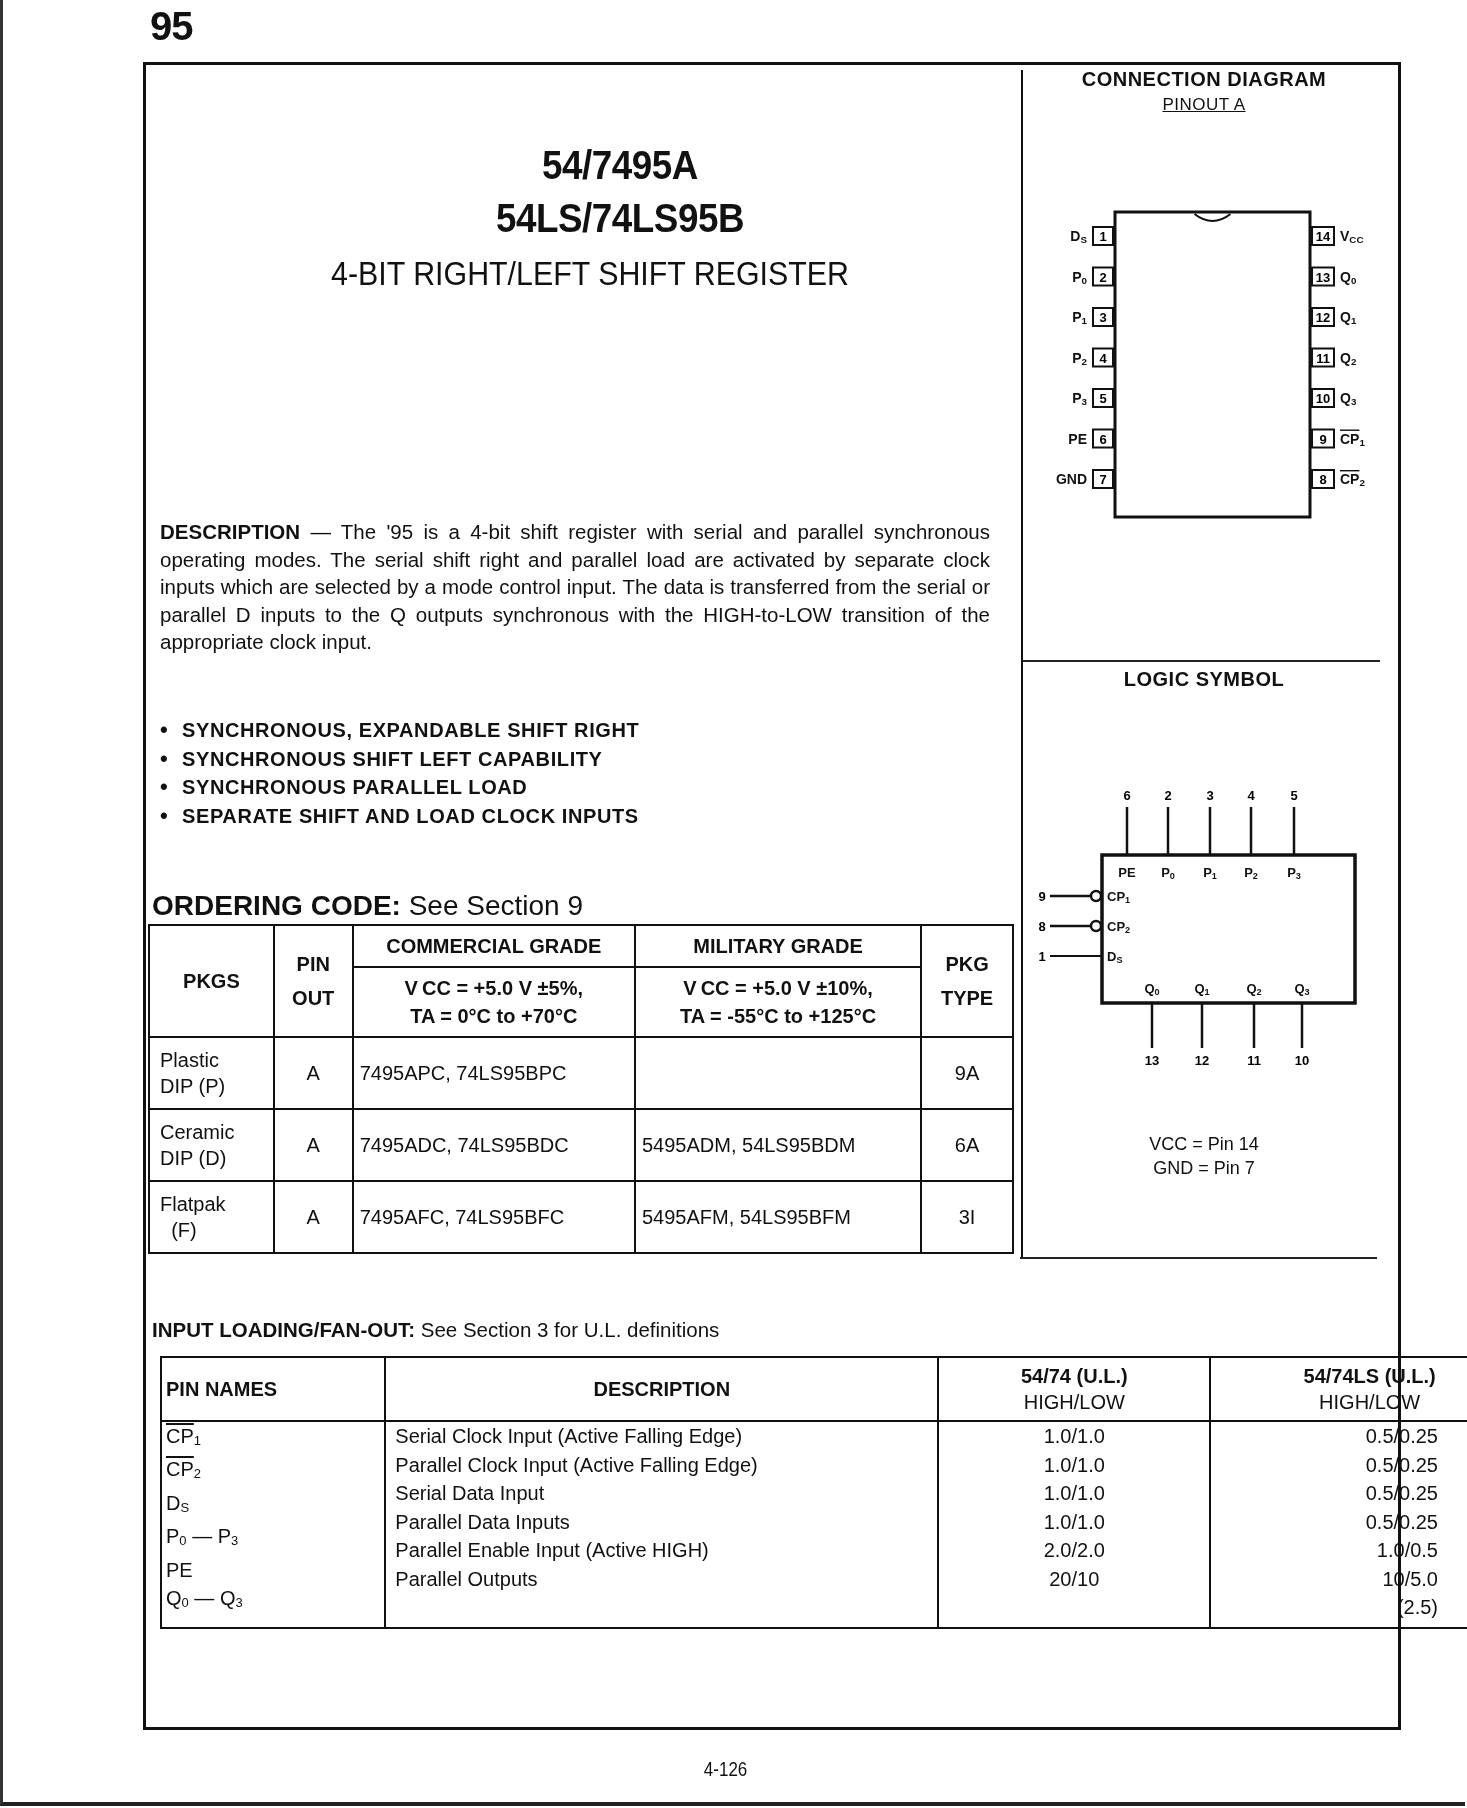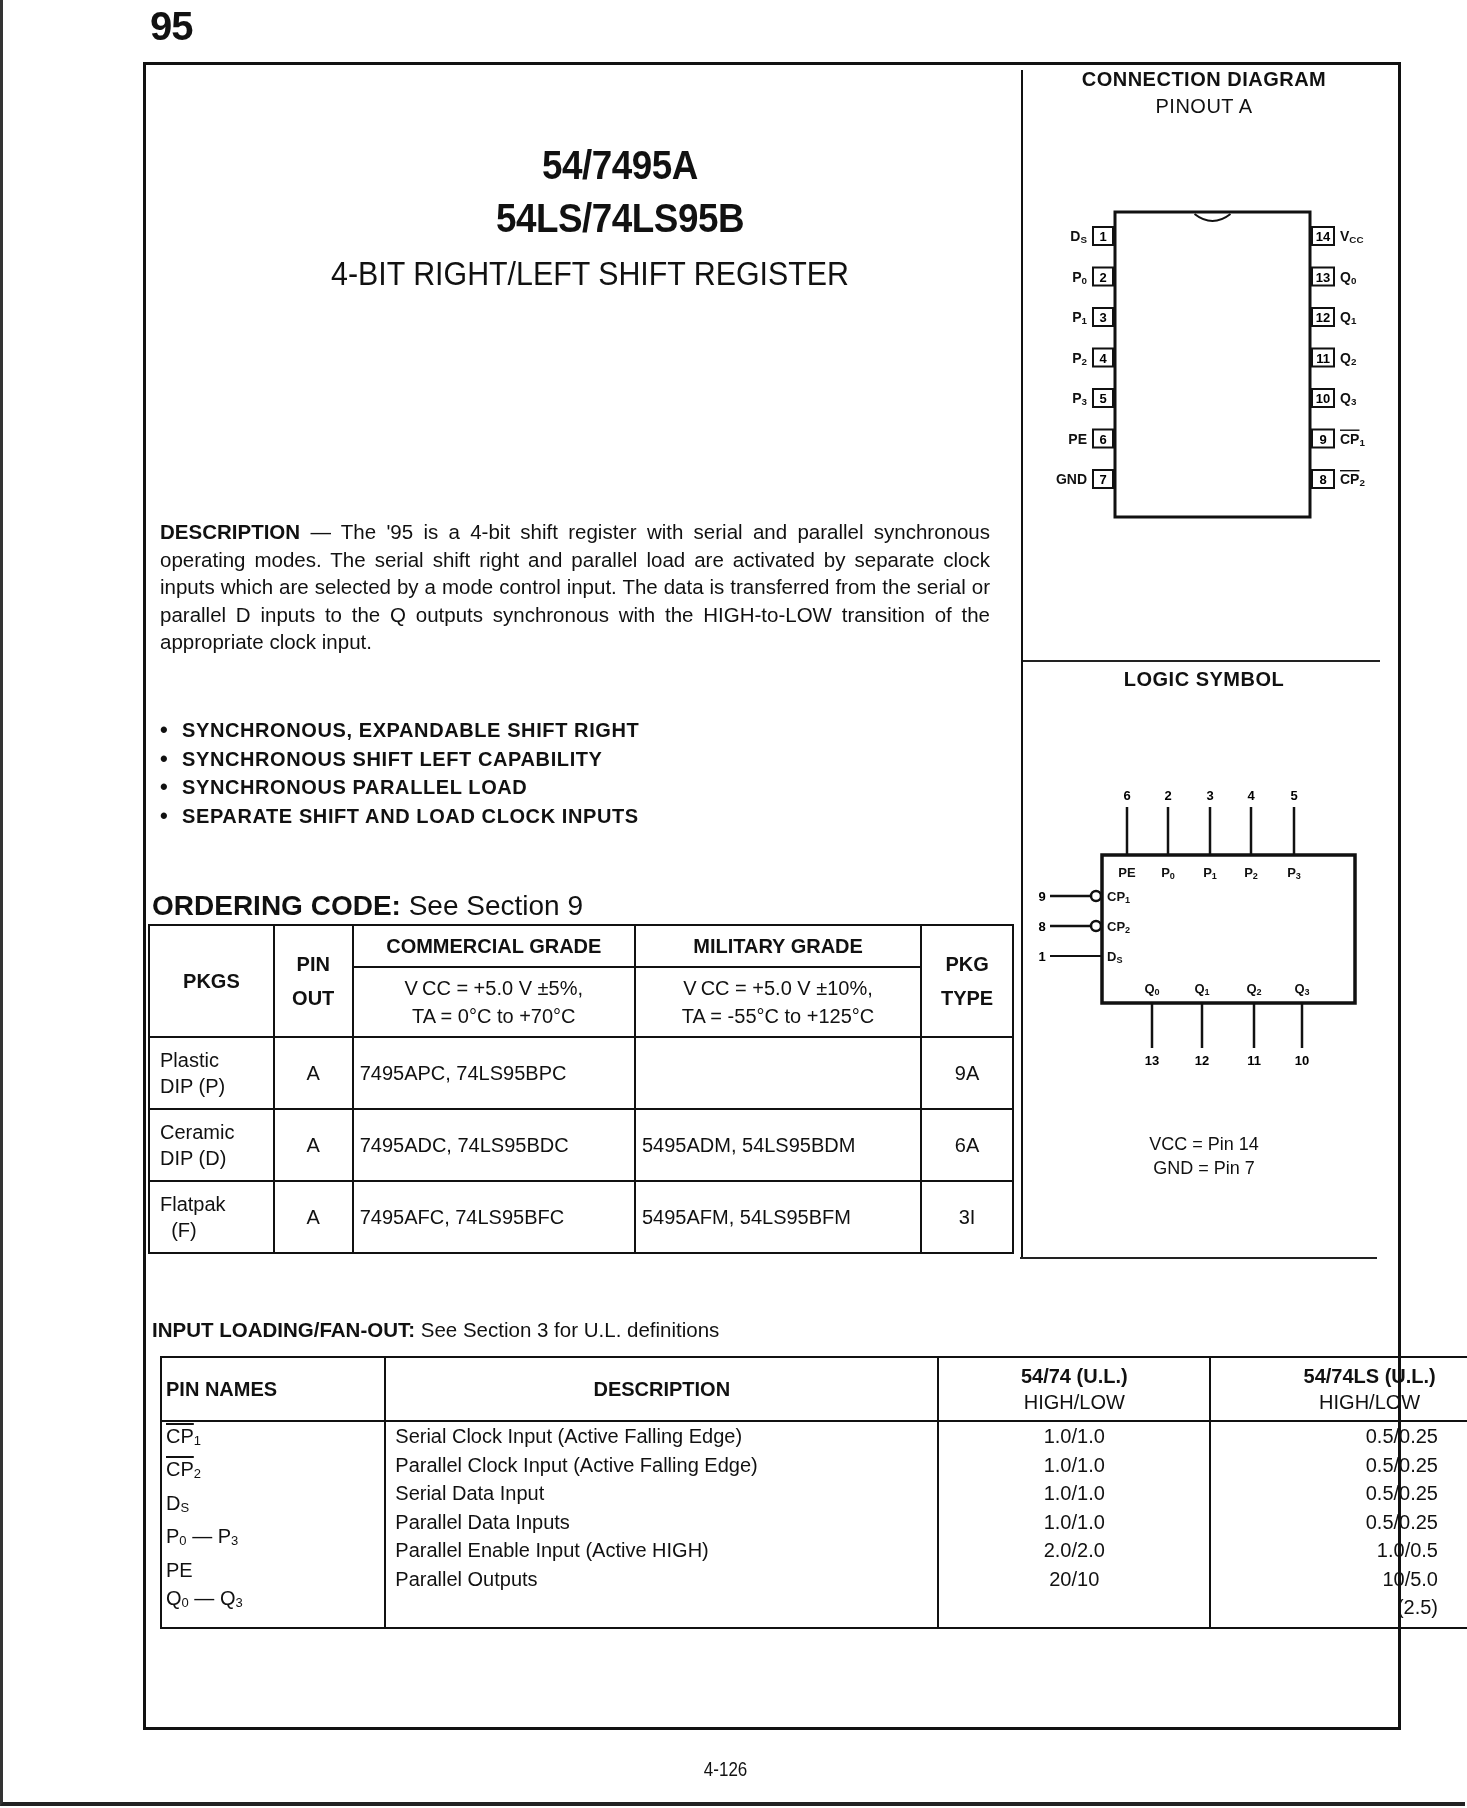--- a/index.html
+++ b/index.html
@@ -23,21 +23,21 @@
   .desc b { font-weight:bold; }
   .bullets { left:160px; top:716px; font-size:20px; font-weight:bold; line-height:28.5px; letter-spacing:0.6px; }
   .bullets div::before { content:"\2022"; display:inline-block; width:22px; font-size:22px; }
   .ordering { left:152px; top:890px; font-size:28px; }
   .ordering b, .inload b { font-weight:bold; }
 
   table.t { position:absolute; border-collapse:collapse; font-size:20px; }
   table.t td, table.t th { border:2px solid #111; padding:0; }
   .ord { left:148px; top:924px; width:866px; }
   .ord th { font-weight:bold; font-size:20px; }
-  .ord .sub { font-weight:normal; font-size:20px; line-height:28px; }
+  .ord .sub { font-weight:bold; font-size:20px; line-height:28px; }
   .ord td { height:70px; }
   .ord td.pk { text-align:left; padding-left:10px; line-height:26px; }
   .ord td.c { text-align:center; }
   .ord td.l { text-align:left; padding-left:6px; }
 
   .inload { left:152px; top:1318px; font-size:20.5px; }
   .fan { left:148px; top:1356px; width:1370px;margin-left:12px; }
   .fan th { font-size:20px; height:62px; }
   .fan th.left { text-align:left; padding-left:4px; font-weight:bold; }
   .fan th.norm { font-weight:normal; line-height:26px; }
@@ -46,21 +46,21 @@
   .fan td.pins { padding-left:4px; border-right:2px solid #111; }
   .fan td.desccol { padding-left:9px; }
   .fan td.v { text-align:center; }
   .fan td.v2 { text-align:right; padding-right:90px; }
   .ov { text-decoration:overline; }
   sub { font-size:0.65em; vertical-align:-0.15em; }
 
   .page-bottom { left:700px; top:1758px; font-size:20px; transform:scaleX(0.85); }
 
   .cd-title { left:1030px; top:68px; width:348px; text-align:center; font-weight:bold; font-size:20px; letter-spacing:0.5px; }
-  .cd-sub { left:1030px; top:95px; width:348px; text-align:center; font-size:20px; letter-spacing:0.5px; }
+  .cd-sub { left:1030px; top:95px; width:348px; text-align:center; font-size:17px; letter-spacing:0.5px;text-decoration:underline; }
   .ls-title { left:1030px; top:668px; width:348px; text-align:center; font-weight:bold; font-size:20px; letter-spacing:0.5px; }
   .pwr { left:1030px; top:1132px; width:348px; text-align:center; font-size:18px; line-height:24px; }
   svg text { font-family:"Liberation Sans", sans-serif; }
 </style>
 </head>
 <body>
 
 <div class="page-border"></div>
 <div class="abs page-num-top">95</div>
 

